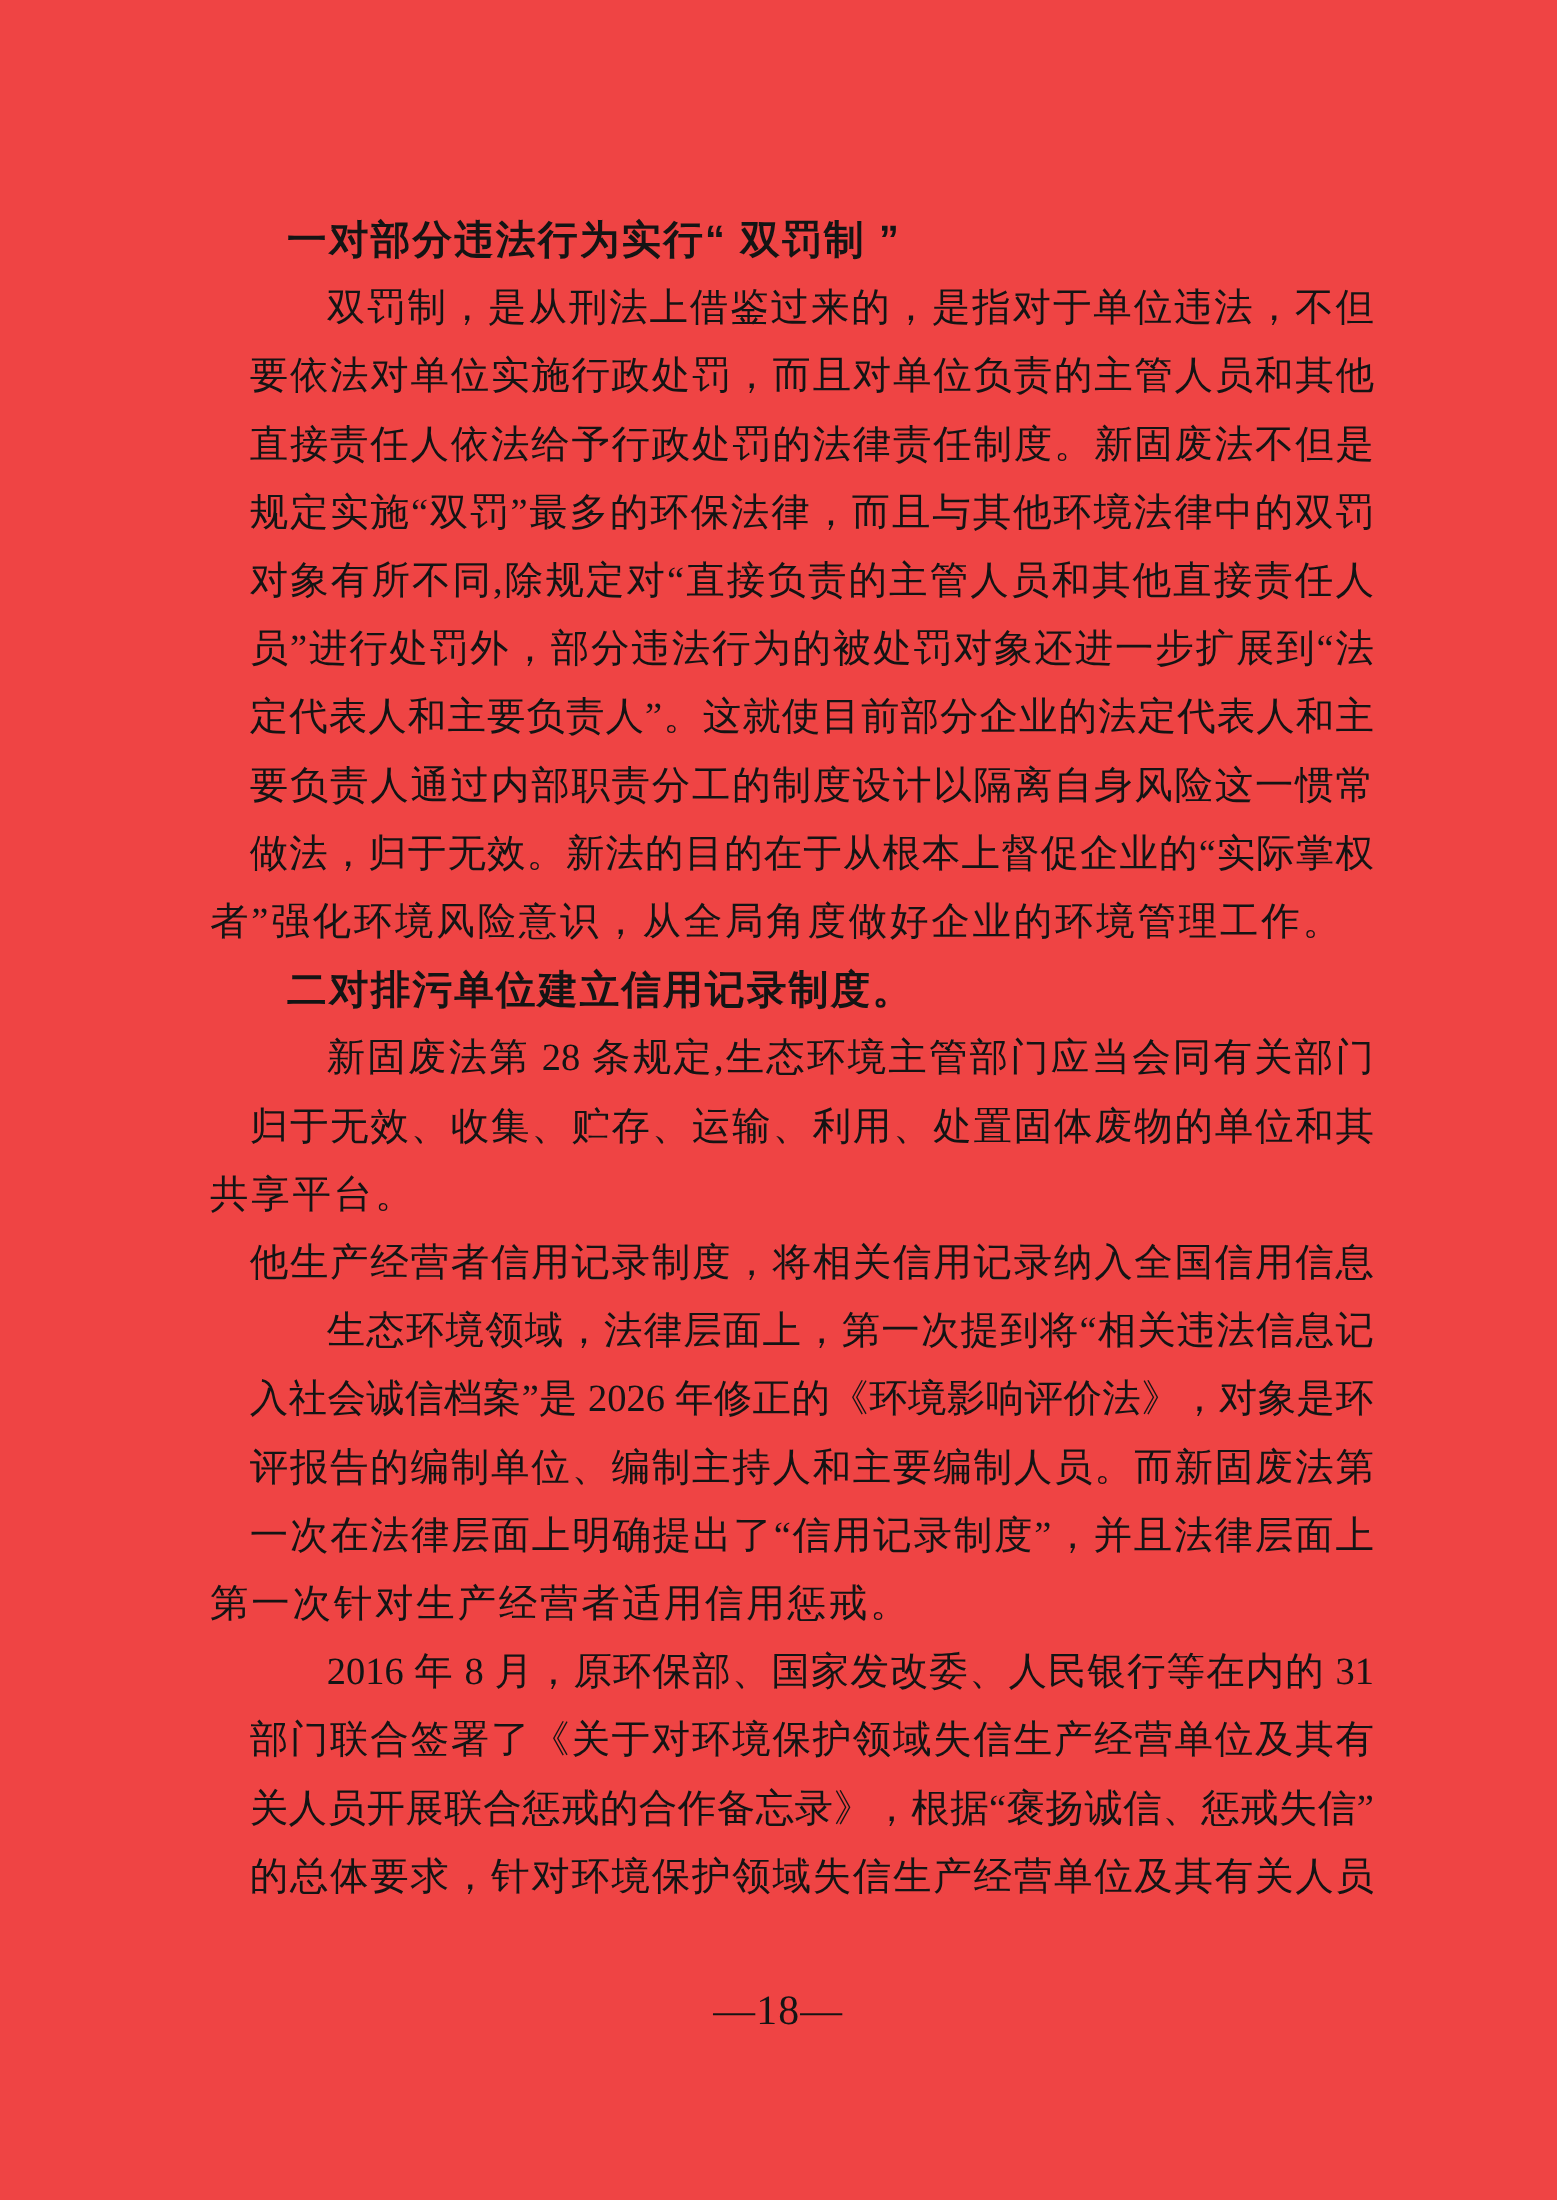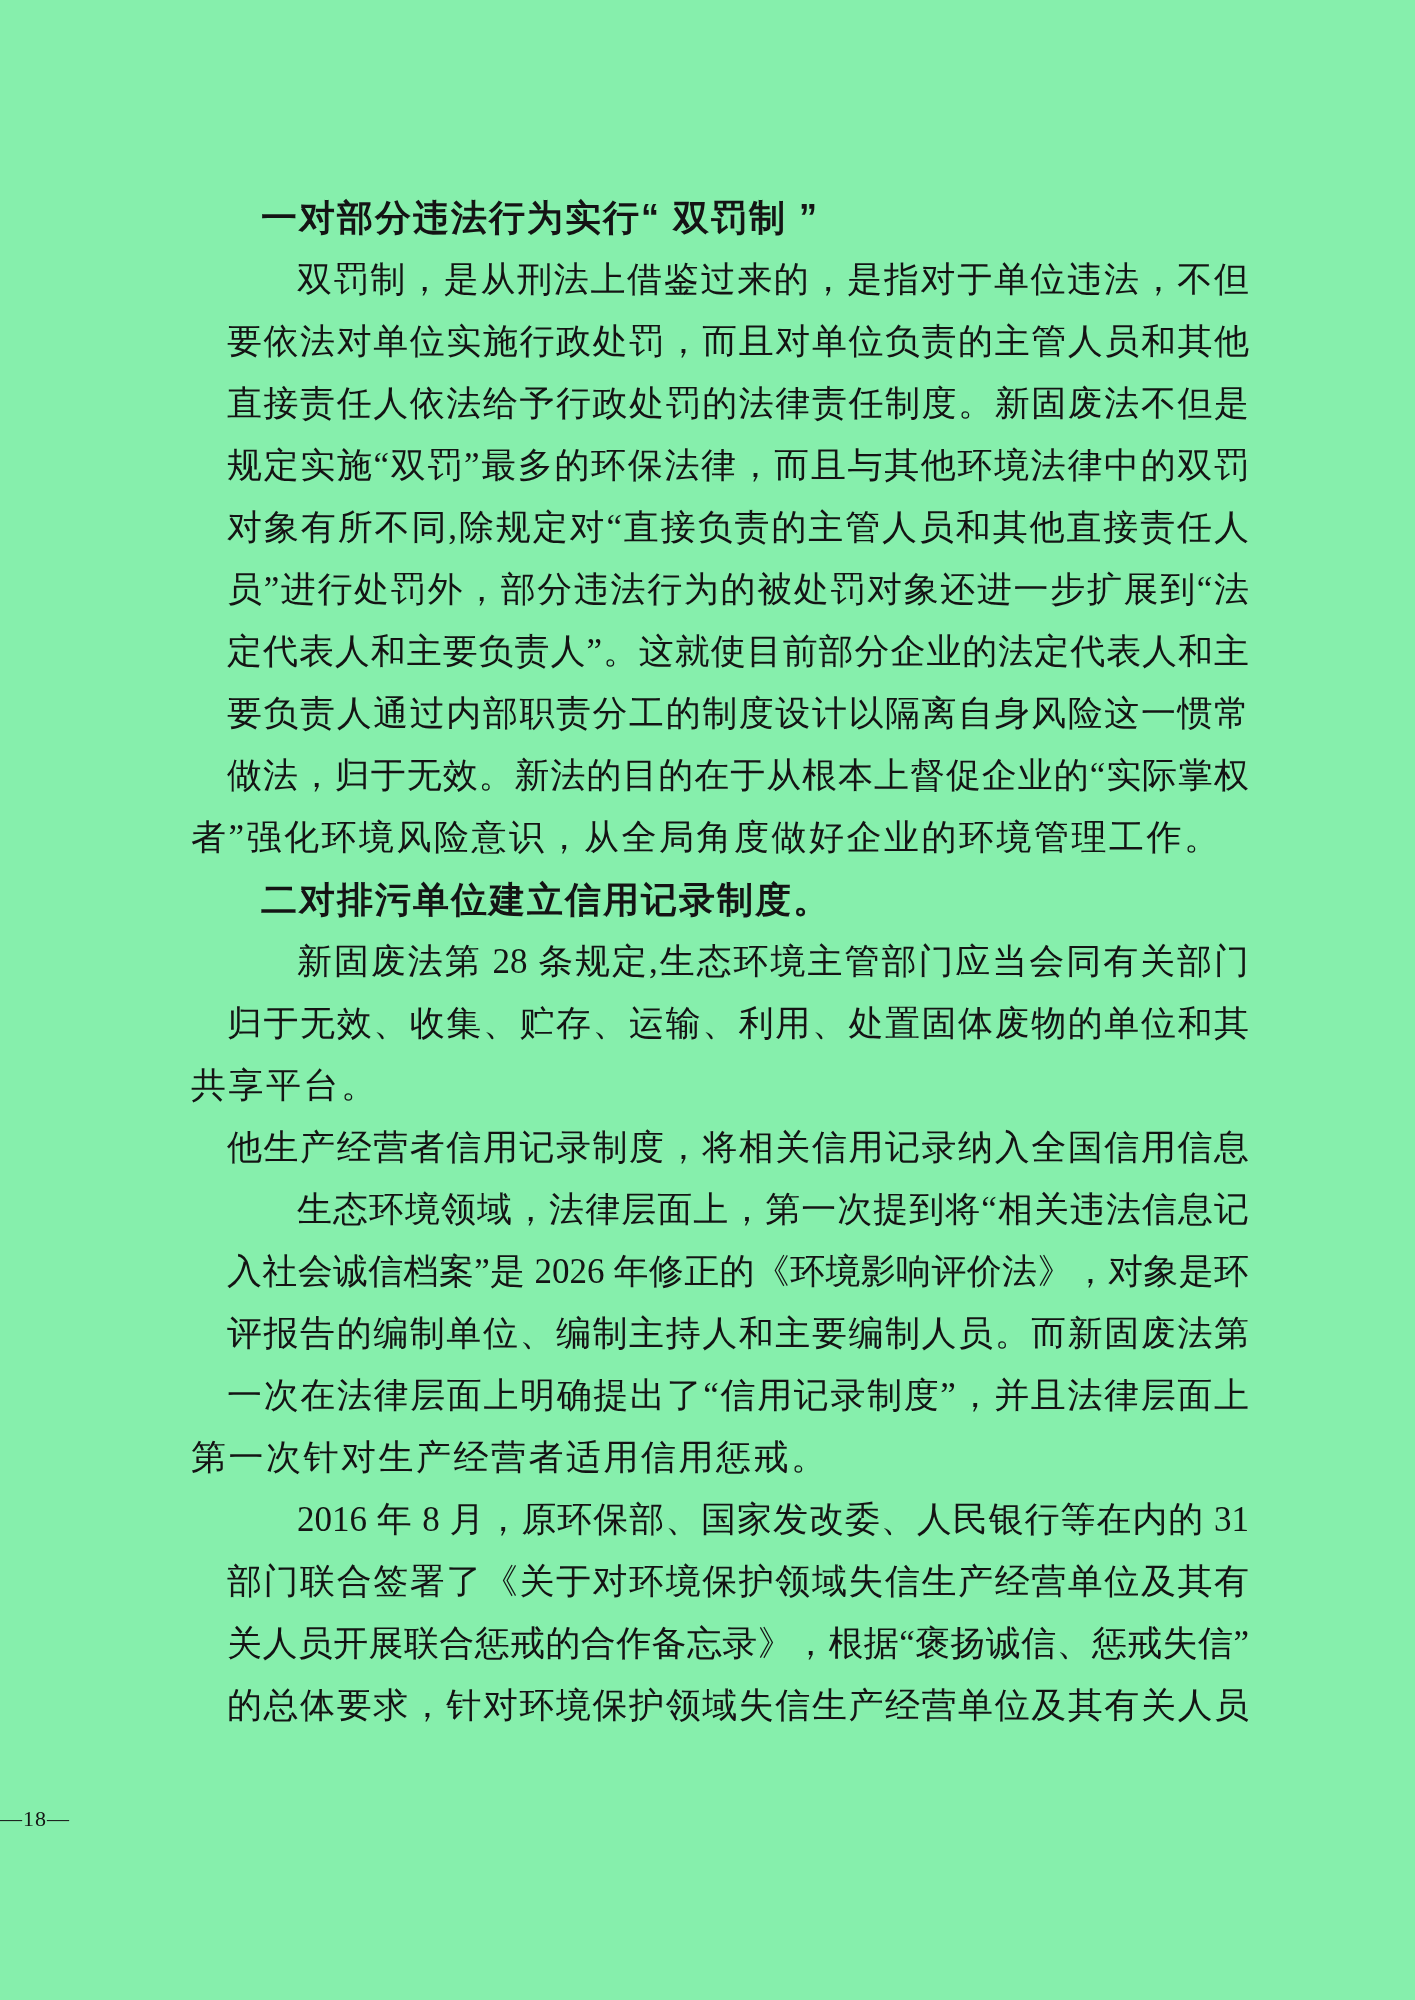--- a/index.html
+++ b/index.html
@@ -5,21 +5,21 @@
   html, body {
     margin: 0;
     padding: 0;
     background: #e8e8e8;
   }
   .page {
     position: relative;
     width: 1415px;
     height: 2000px;
     margin: 0 auto;
-    background: #86efac;
+    background: #ef4444;
     overflow: hidden;
   }
   .textblock {
     position: absolute;
     left: 191px;
     top: 187px;
     width: 1058px;
   }
   .line {
     height: 62px;
@@ -45,21 +45,22 @@
     font-family: "Liberation Sans", "DejaVu Sans", sans-serif;
     font-weight: 700;
     font-size: 36px;
     letter-spacing: 2px;
   }
   .pagenum {
     position: absolute;
     left: 0;
     top: 1806px;
     width: 100%;
-    font-size: 22px;
+    text-align: center;
+    font-size: 38px;
     letter-spacing: 1px;
     color: #141414;
     font-family: "Liberation Serif", "DejaVu Serif", serif;
   }
 </style>
 </head>
 <body>
 
 <div class="page">
   <div class="textblock">

